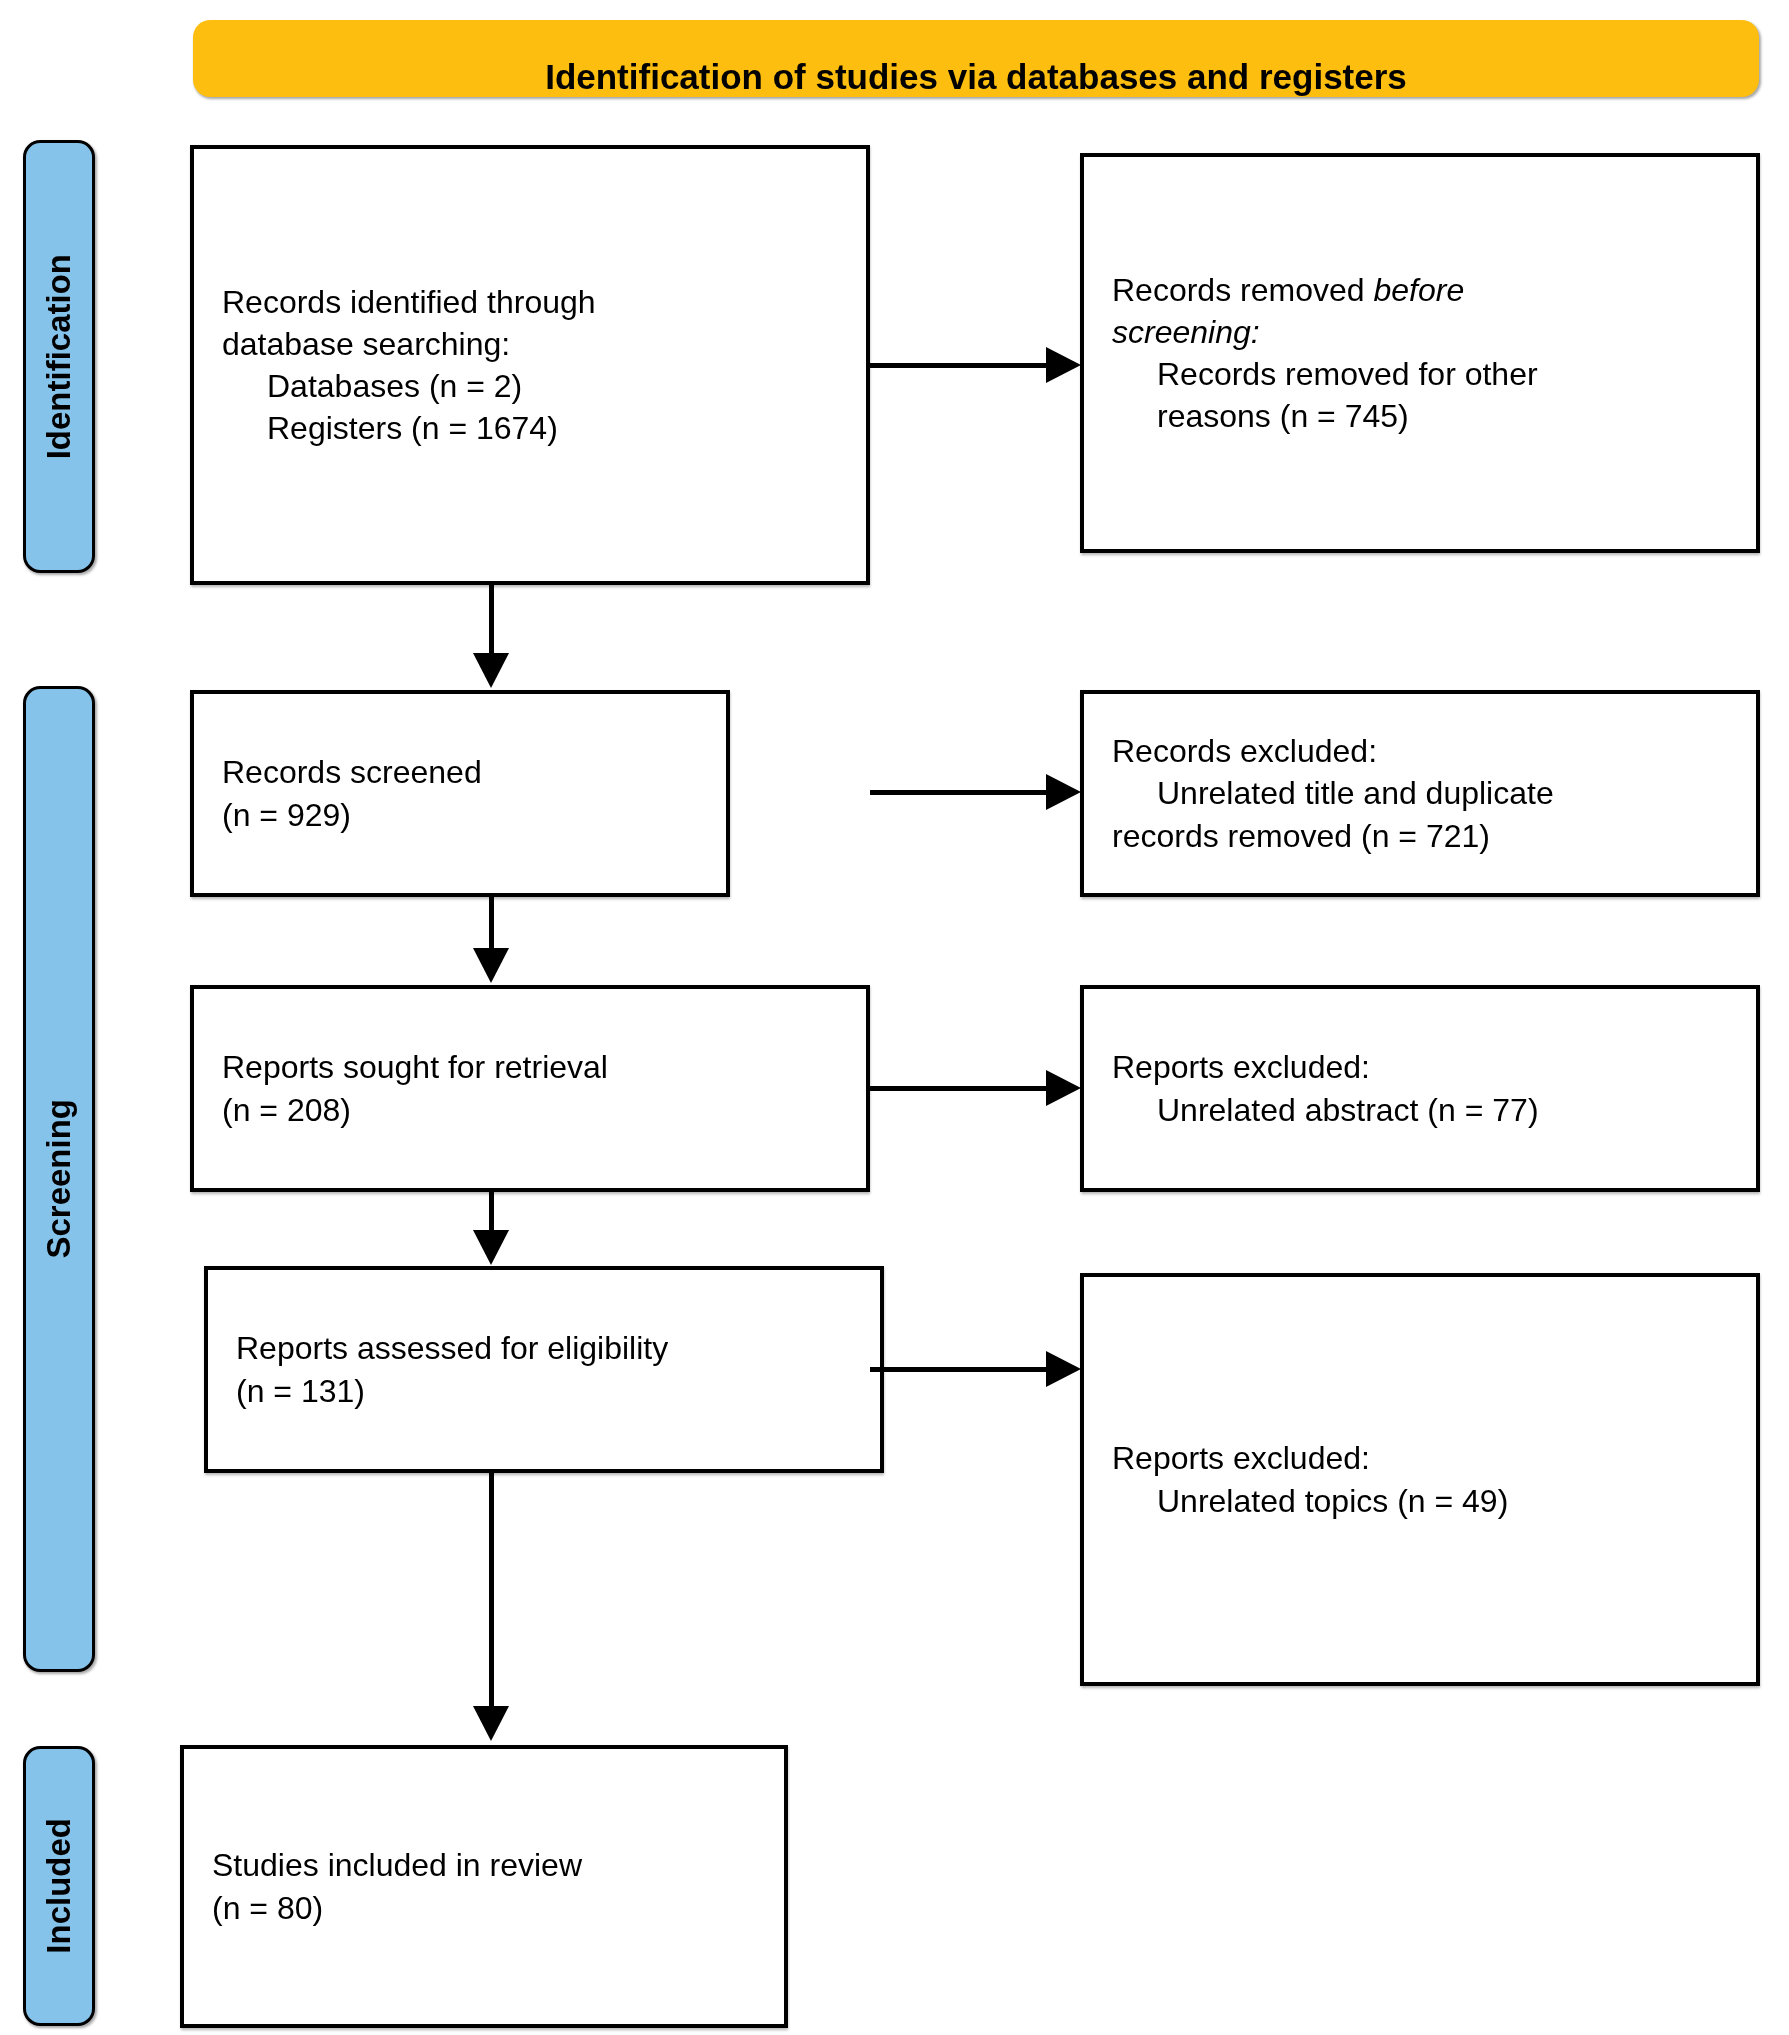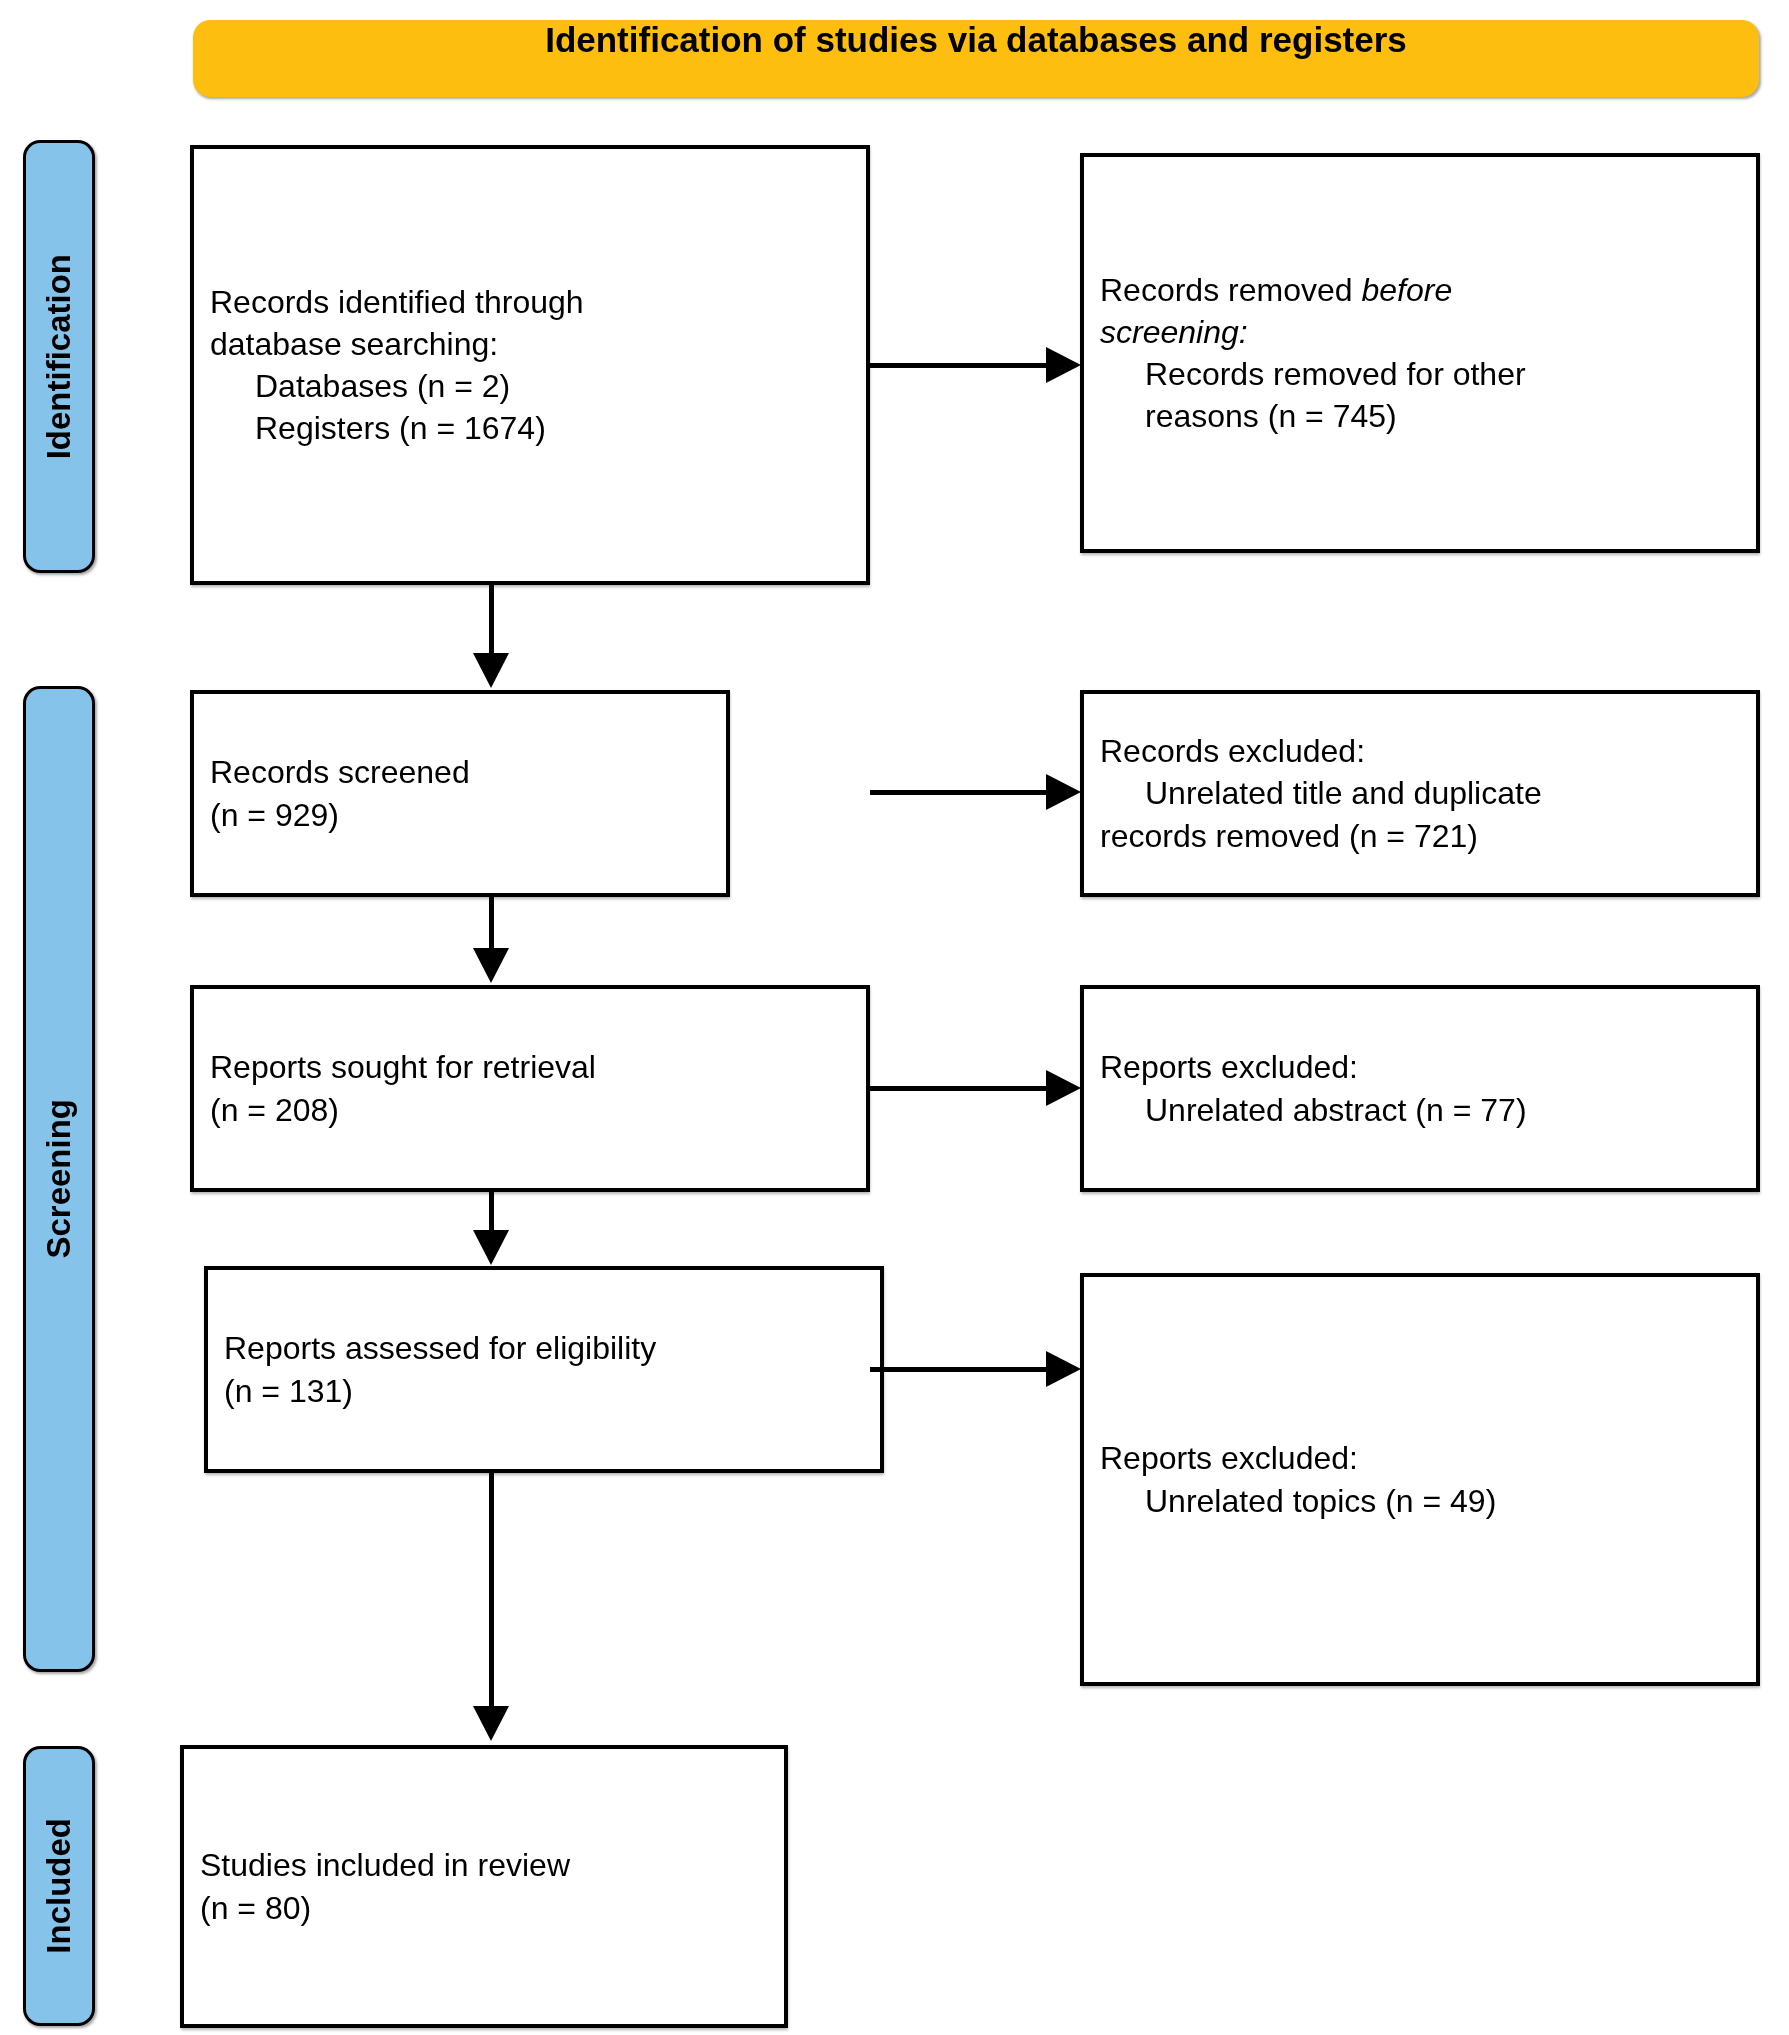--- a/index.html
+++ b/index.html
@@ -21,21 +21,21 @@
   .banner {
     position: absolute;
     left: 193px;
     top: 20px;
     width: 1566px;
     height: 77px;
     background: #FDBE0F;
     border-radius: 17.3px;
     box-shadow: 1.3px 2px 2.7px rgba(0,0,0,0.35);
     display: flex;
-    align-items: flex-start;
+    align-items: flex-end;
     justify-content: center;
   }
   .banner-text {
     font-size: 35px;
     font-weight: bold;
     color: #000000;
     letter-spacing: 0px;
     white-space: nowrap;
   }
 
@@ -72,21 +72,21 @@
     border: 4px solid #000000;
     box-sizing: border-box;
     box-shadow: 1.3px 2px 2.7px rgba(0,0,0,0.30);
     display: flex;
     align-items: center;
   }
   .box-text {
     font-size: 32px;
     line-height: 1.32;
     color: #000000;
-    padding-left: 16px;
+    padding-left: 28px;
     padding-right: 12px;
     width: 100%;
   }
   .indent { padding-left: 45px; display: block; }
   .ital   { font-style: italic; }
 
   
   #box-identified  { left: 190px; top: 145px;  width: 680px; height: 440px; }
   #box-screened    { left: 190px; top: 690px; width: 540px; height: 207px; }
   #box-sought      { left: 190px; top: 985px; width: 680px; height: 207px; }

